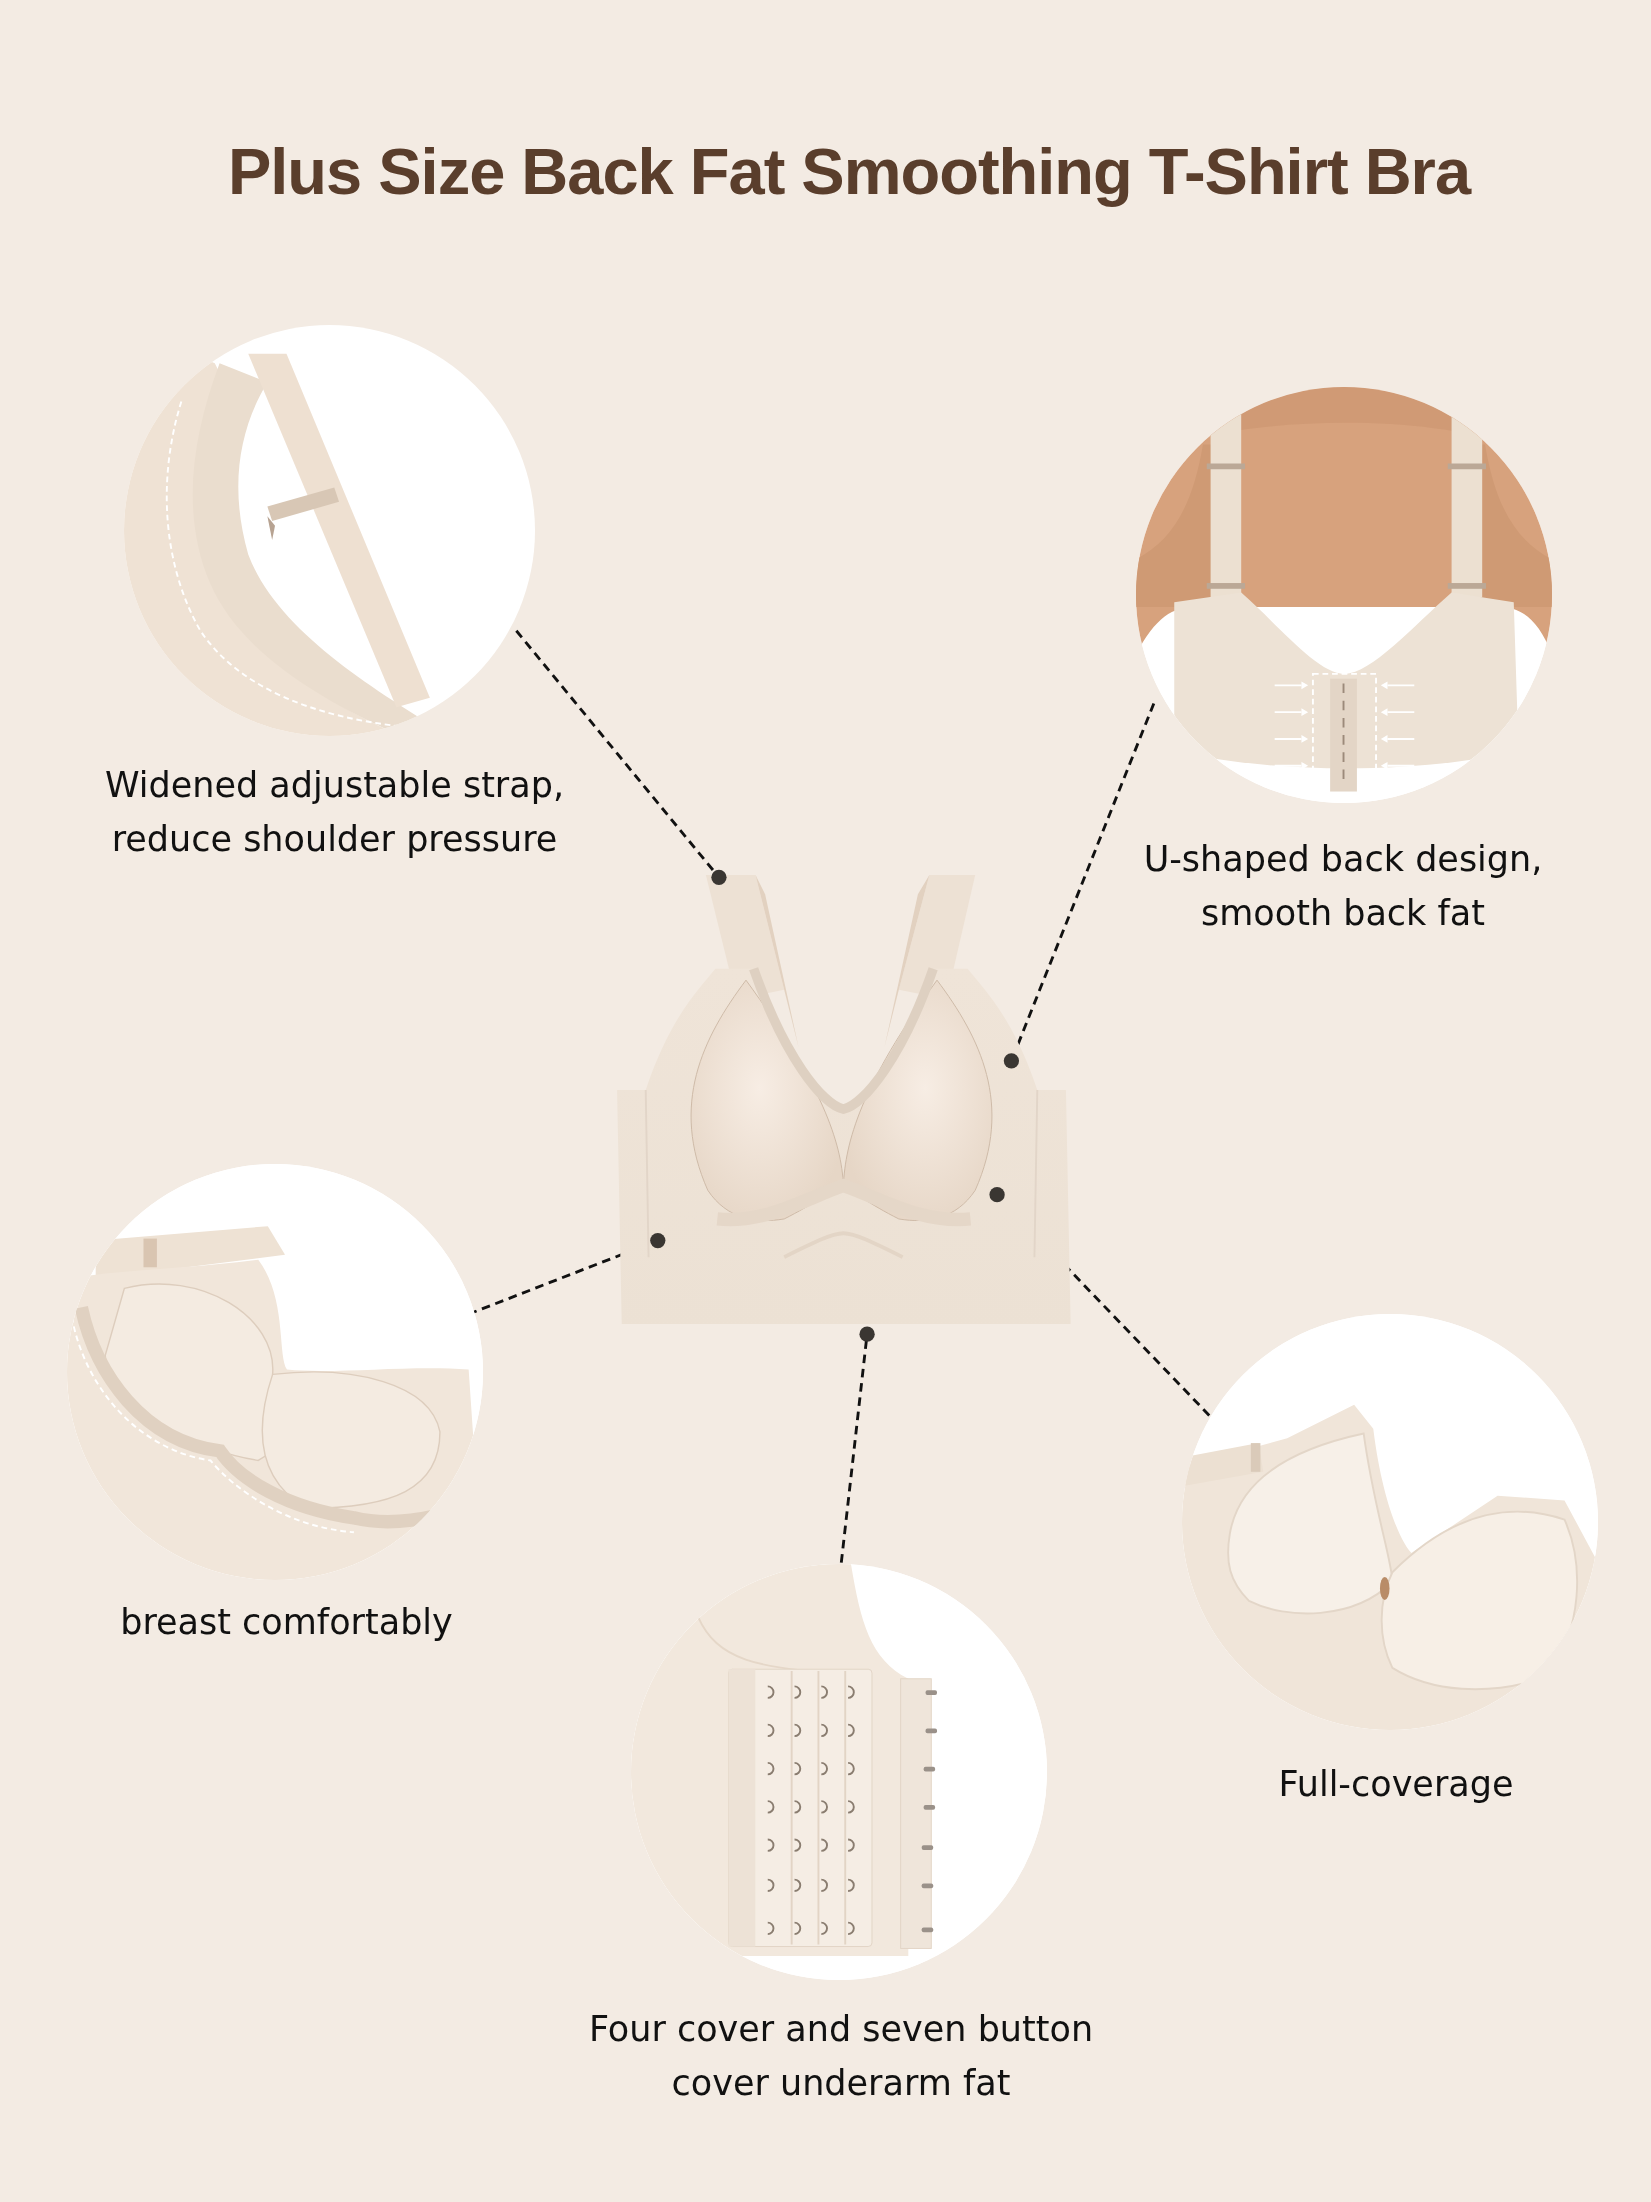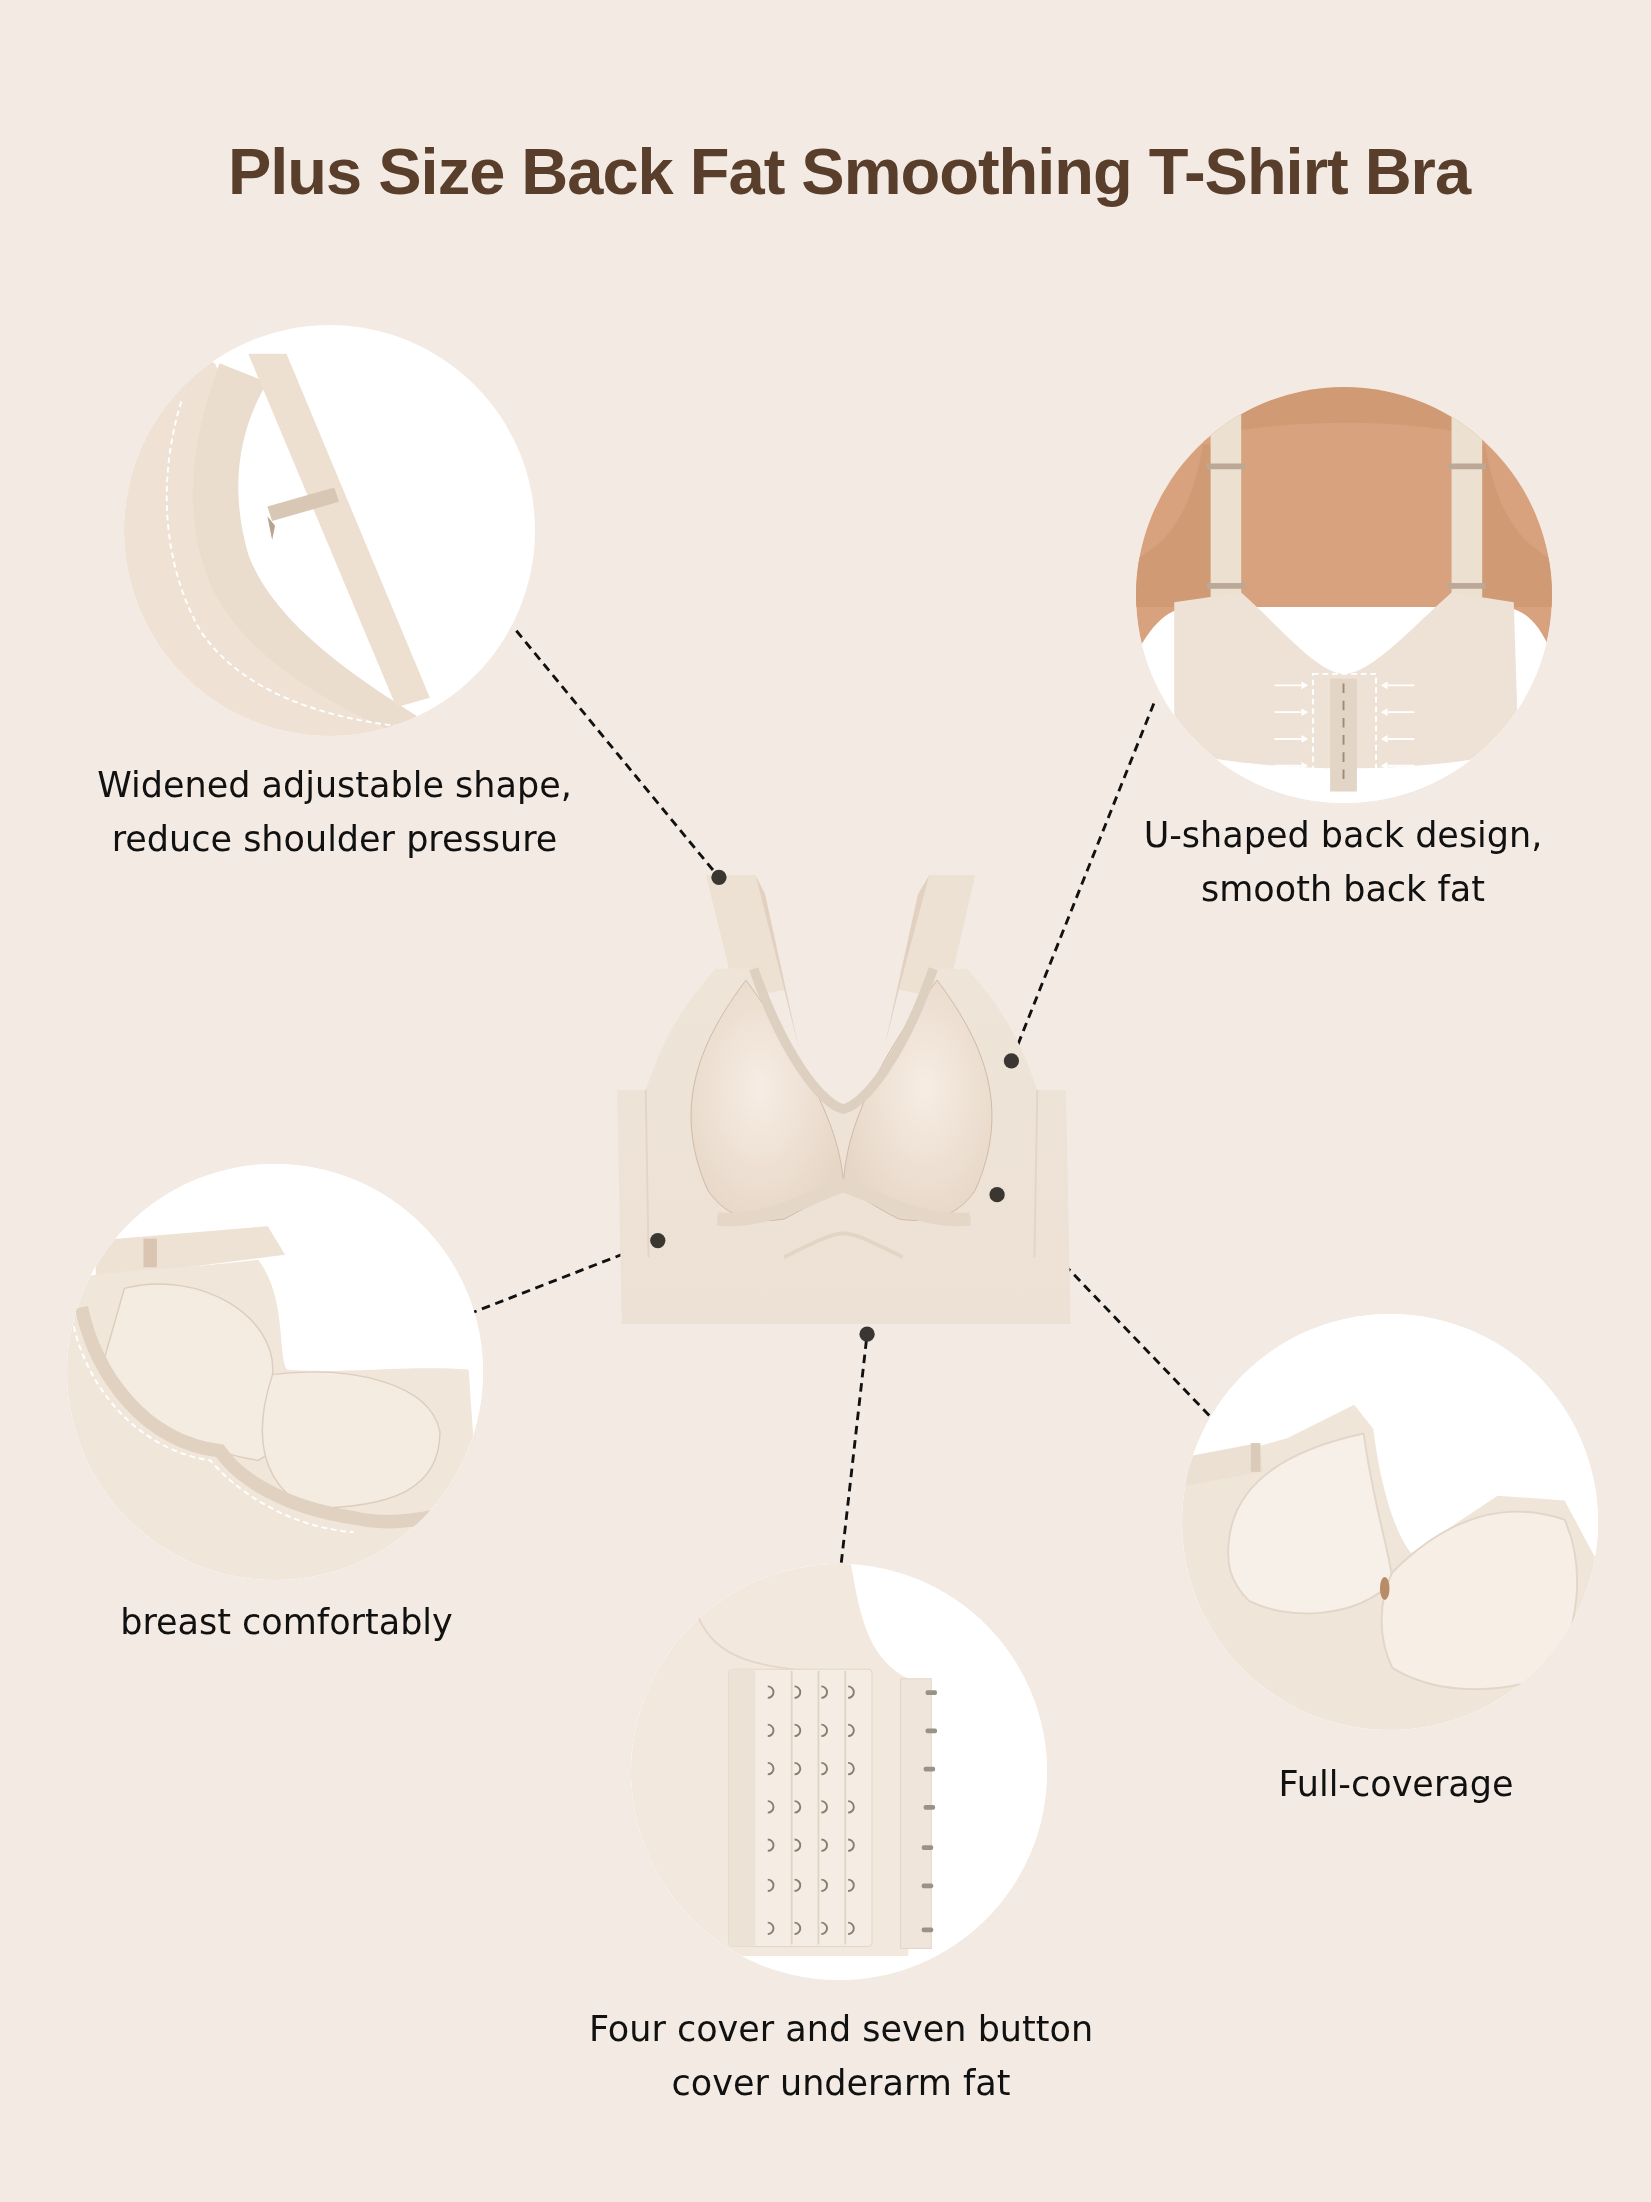--- a/index.html
+++ b/index.html
@@ -108,21 +108,21 @@
   <svg viewBox="0 0 430 430">
     <path d="M0 0 L0 430 L290 430 C220 400 120 340 90 250 C70 180 80 120 110 70 L95 40 Z" fill="#efe2d4"></path>
     <path d="M100 40 C70 120 60 200 90 270 C120 340 200 390 290 430 L340 430 C260 380 160 320 130 240 C110 170 120 110 150 60 Z" fill="#eaddce"></path>
     <path d="M60 80 C35 160 40 250 80 320 C120 380 200 410 290 420" fill="none" stroke="#ffffff" stroke-width="2" stroke-dasharray="6 4"></path>
     <path d="M130 30 L170 30 L320 390 L285 400 Z" fill="#eee0d1"></path>
     <path d="M150 190 L220 170 L225 185 L155 205 Z" fill="#d8c7b5"></path>
     <path d="M150 200 L158 210 L155 225 Z" fill="#b7a392"></path>
   </svg>
 </div>
 <div class="caption" style="left:67px; top:758px; width:535px;">
-  <span>Widened adjustable shape,</span>
+  <span>Widened adjustable strap,</span>
   <span>reduce shoulder pressure</span>
 </div>
 
 <div class="circle" style="left:1136px; top:387px; width:416px; height:416px;">
   <svg viewBox="0 0 435 435">
     <rect width="435" height="435" fill="#ffffff"></rect>
     <path d="M0 0 L435 0 L435 280 C420 240 400 230 380 230 L60 230 C40 230 20 240 0 280 Z" fill="#d7a27d"></path>
     <path d="M40 0 L395 0 L390 60 C300 30 140 30 40 60 Z" fill="#c58f69" opacity="0.4"></path>
     <path d="M250 -10 C300 0 340 20 370 40 L435 40 L435 -10 Z" fill="#e9c08e"></path>
     <path d="M0 180 C40 160 60 120 70 60 L100 60 L100 230 L0 230 Z" fill="#cf9a74"></path>
@@ -152,21 +152,21 @@
       <polygon points="173,336 180,340 173,344"></polygon>
       <polygon points="173,364 180,368 173,372"></polygon>
       <polygon points="173,392 180,396 173,400"></polygon>
       <polygon points="263,308 256,312 263,316"></polygon>
       <polygon points="263,336 256,340 263,344"></polygon>
       <polygon points="263,364 256,368 263,372"></polygon>
       <polygon points="263,392 256,396 263,400"></polygon>
     </g>
   </svg>
 </div>
-<div class="caption" style="left:1080px; top:808px; width:526px;">
+<div class="caption" style="left:1080px; top:832px; width:526px;">
   <span>U-shaped back design,</span>
   <span>smooth back fat</span>
 </div>
 
 <div class="circle" style="left:67px; top:1164px; width:416px; height:416px;">
   <svg viewBox="0 0 435 435">
     <rect width="435" height="435" fill="#ffffff"></rect>
     <path d="M30 80 L210 65 L228 95 L30 120 Z" fill="#eee2d4"></path>
     <rect x="80" y="78" width="14" height="30" fill="#d9c5b1"></rect>
     <path d="M0 120 C60 110 120 110 200 100 C230 140 220 200 230 215 C280 220 360 210 420 215 L435 435 L0 435 Z" fill="#f1e6da"></path>

